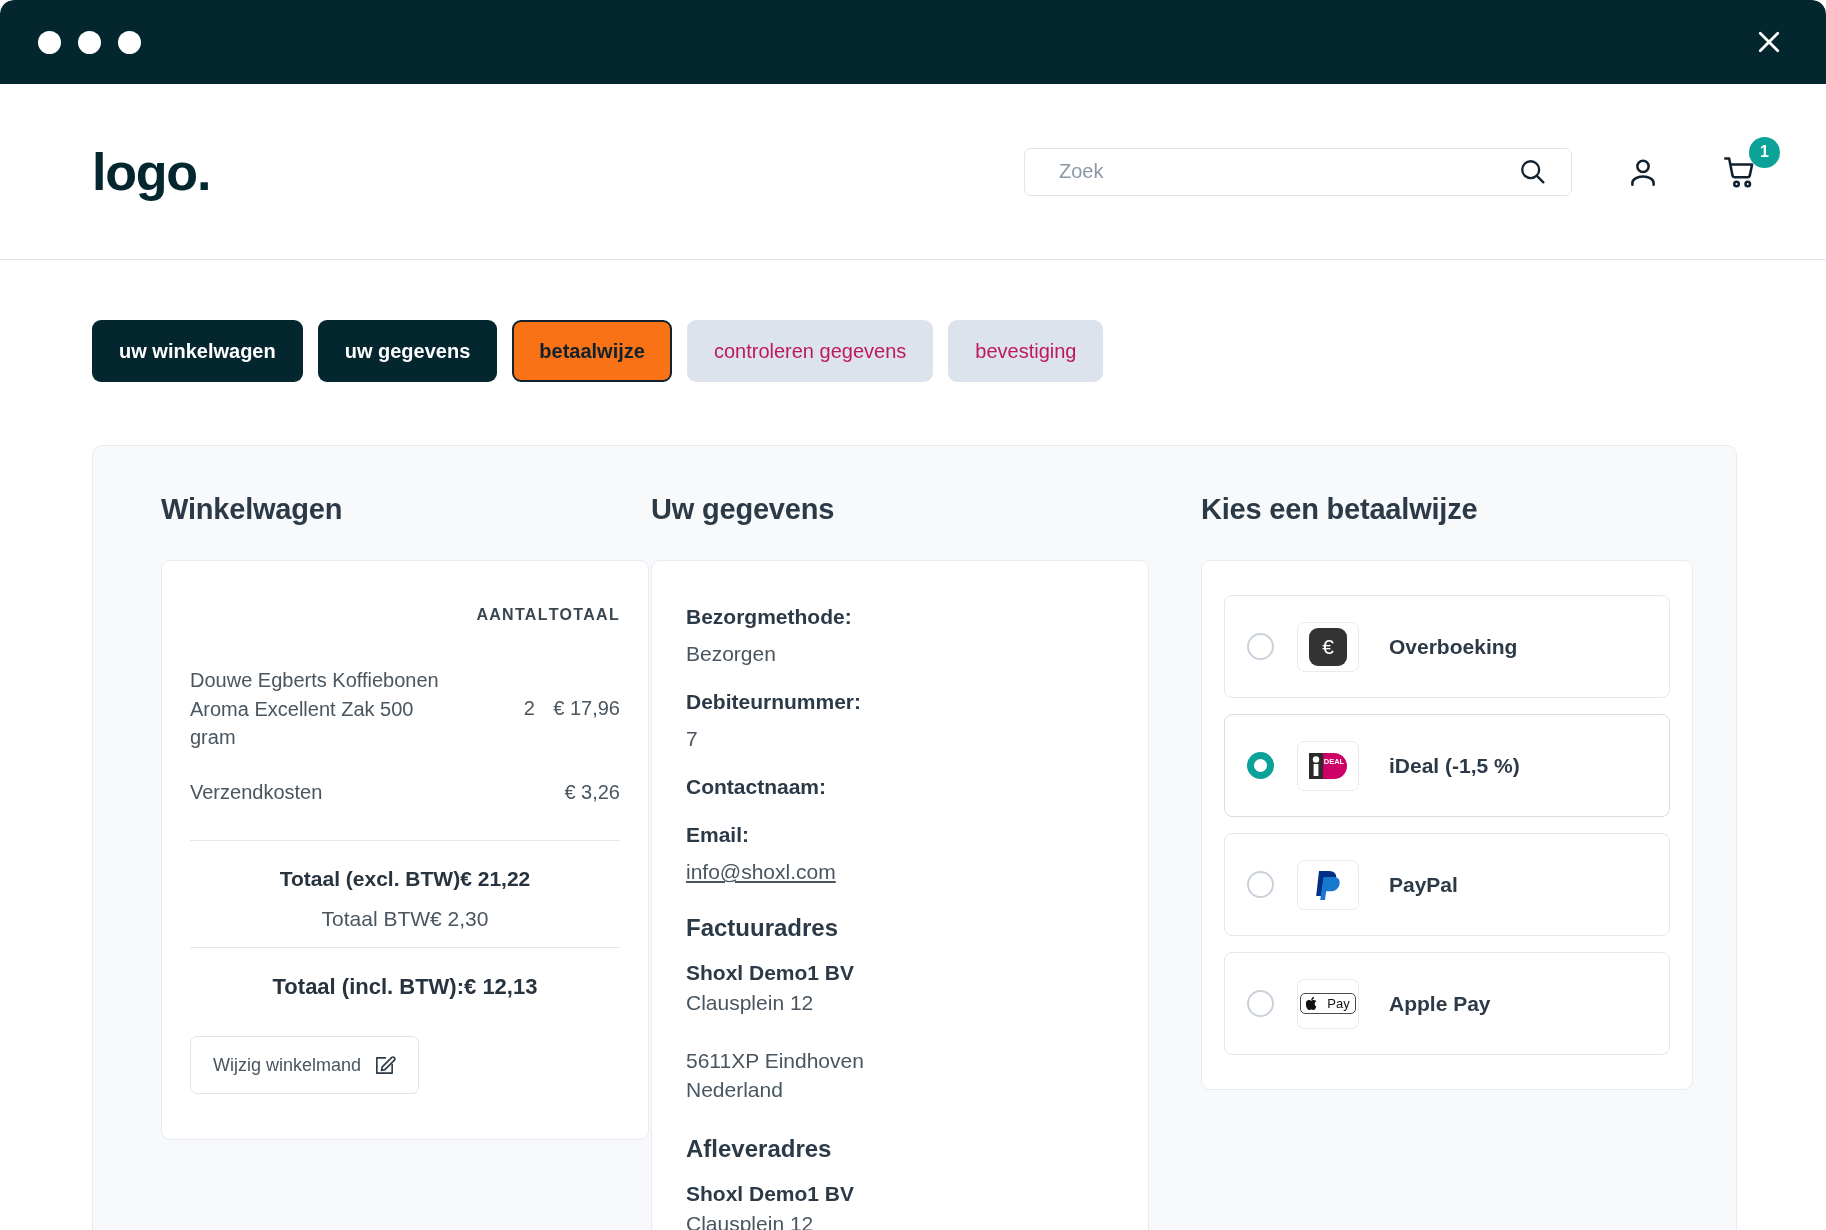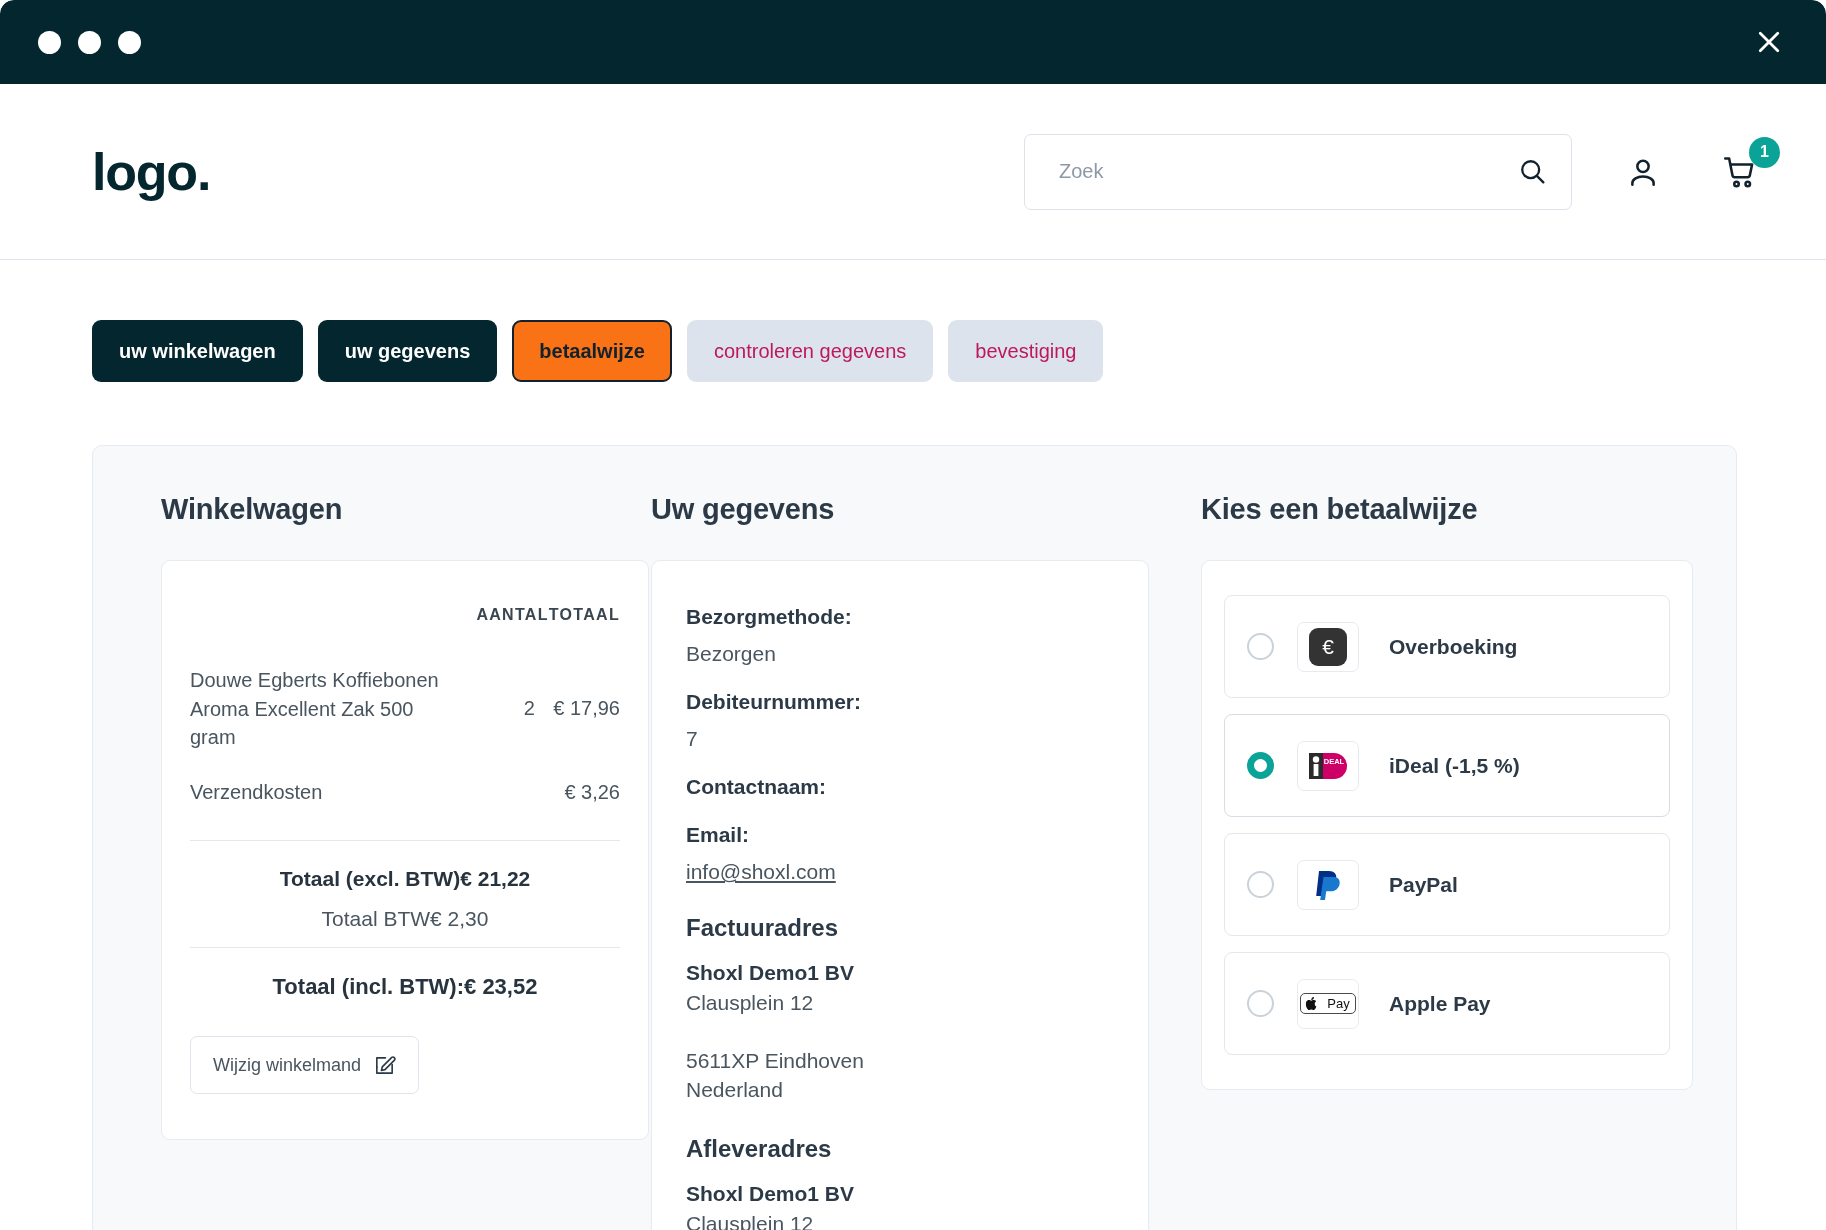--- a/index.html
+++ b/index.html
@@ -66,21 +66,21 @@
 
   .header-right {
     margin-left: auto;
     display: flex;
     align-items: center;
     gap: 0;
   }
 
   .search-wrap {
     width: 548px;
-    height: 76px;
+    height: 48px;
     border: 1.5px solid #dde3ea;
     border-radius: 7px;
     display: flex;
     align-items: center;
     padding: 0 24px 0 34px;
     background: #ffffff;
   }
   .search-input {
     flex: 1;
     border: none;
@@ -400,21 +400,21 @@
         </div>
         <div class="totline">
           <span>Totaal BTW</span>
           <span>€ 2,30</span>
         </div>
 
         <div class="rule"></div>
 
         <div class="totline grand">
           <span>Totaal (incl. BTW):</span>
-          <span>€ 23,52</span>
+          <span>€ 12,13</span>
         </div>
 
         <button class="edit-btn">
           <span>Wijzig winkelmand</span>
           <svg width="23" height="23" viewBox="0 0 24 24" fill="none" stroke="#2c3a47" stroke-width="1.7" stroke-linecap="round" stroke-linejoin="round">
             <path d="M4 13.5V20h6.5"></path>
             <path d="M4 13.5V4h9"></path>
             <path d="M20 11v9h-9"></path>
             <path d="M19.6 3.6a2 2 0 0 1 2.8 2.8L12.5 16.3l-3.7.9.9-3.7z"></path>
           </svg>

